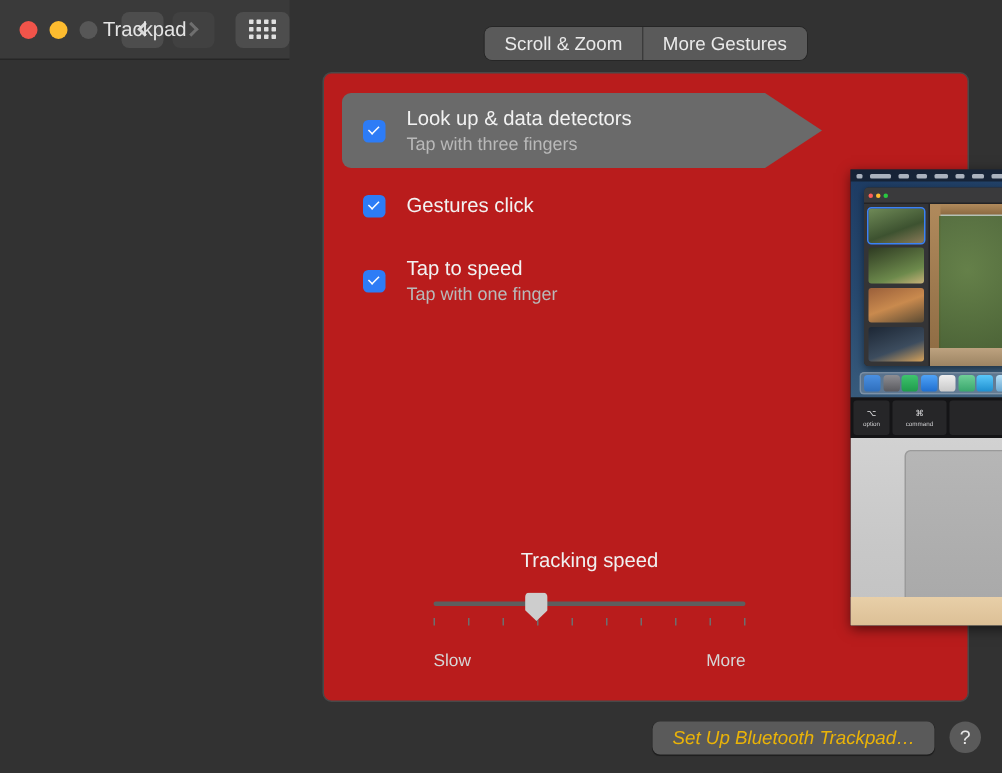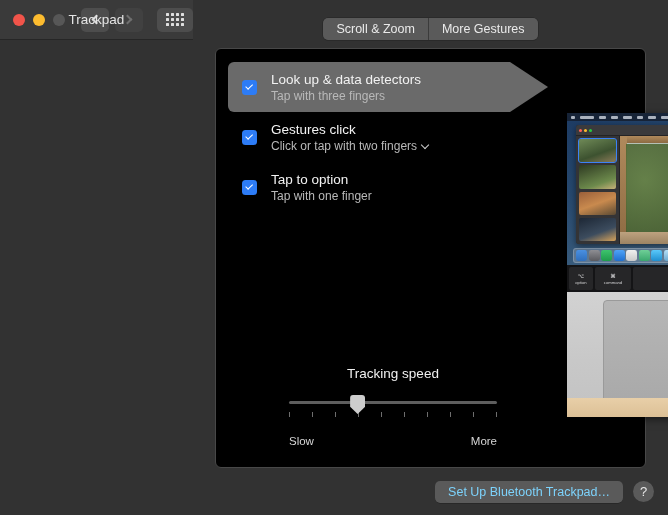--- a/index.html
+++ b/index.html
@@ -109,21 +109,21 @@
   }
   .tab:last-child { border-right: none; }
   .tab.active { background: #2d7cf6; color: #fff; }
 
   
   #panel {
     position: absolute;
     left: 22px; top: 48px; right: 22px; bottom: 47px;
     border: 1px solid #484848;
     border-radius: 6px;
-    background: #000000;
+    background: #b91c1c;
   }
 
   
   #options { position: absolute; left: 12px; top: 13px; width: 330px; }
   .opt-row {
     position: relative;
     height: 50px;
     display: flex; align-items: center;
     padding-left: 14px;
   }
@@ -283,23 +283,24 @@
 
   
   #bottombar {
     position: absolute; left: 0; right: 0; bottom: 0; height: 47px;
     display: flex; align-items: center; justify-content: flex-end;
     padding-right: 14px; gap: 10px;
   }
   #bt-button {
     height: 22px; padding: 0 13px;
     background: #5a5a5a; border: none; border-radius: 5px;
-    color: #7dd3fc; font-size: 12.5px;
+    color: #eab308; font-size: 12.5px;
     font-family: "Liberation Sans", sans-serif;
     box-shadow: 0 0.5px 0.5px rgba(0,0,0,.4);
+    font-style: italic;
   }
   #help-button {
     width: 21px; height: 21px; border-radius: 50%;
     background: #5a5a5a; color: #e8e8e8;
     font-size: 13px; display: flex; align-items: center; justify-content: center;
     border: none; font-family: "Liberation Sans", sans-serif;
   }
 </style>
 </head>
 <body>
@@ -369,33 +370,29 @@
             </span>
           </span>
         </div>
 
         <div class="opt-row">
           <span class="checkbox">
             <span class="mark"></span>
           </span>
           <span class="opt-text">
             <span class="opt-title">Gestures click</span>
-            <span class="opt-sub">
-              <span>Click or tap with two fingers</span>
-              <span class="dd-chevron"></span>
-            </span>
           </span>
         </div>
 
         <div class="opt-row">
           <span class="checkbox">
             <span class="mark"></span>
           </span>
           <span class="opt-text">
-            <span class="opt-title">Tap to option</span>
+            <span class="opt-title">Tap to speed</span>
             <span class="opt-sub">
               <span>Tap with one finger</span>
             </span>
           </span>
         </div>
       </div>
 
       <div id="slider-block">
         <div id="slider-label">Tracking speed</div>
         <div id="slider-area">

